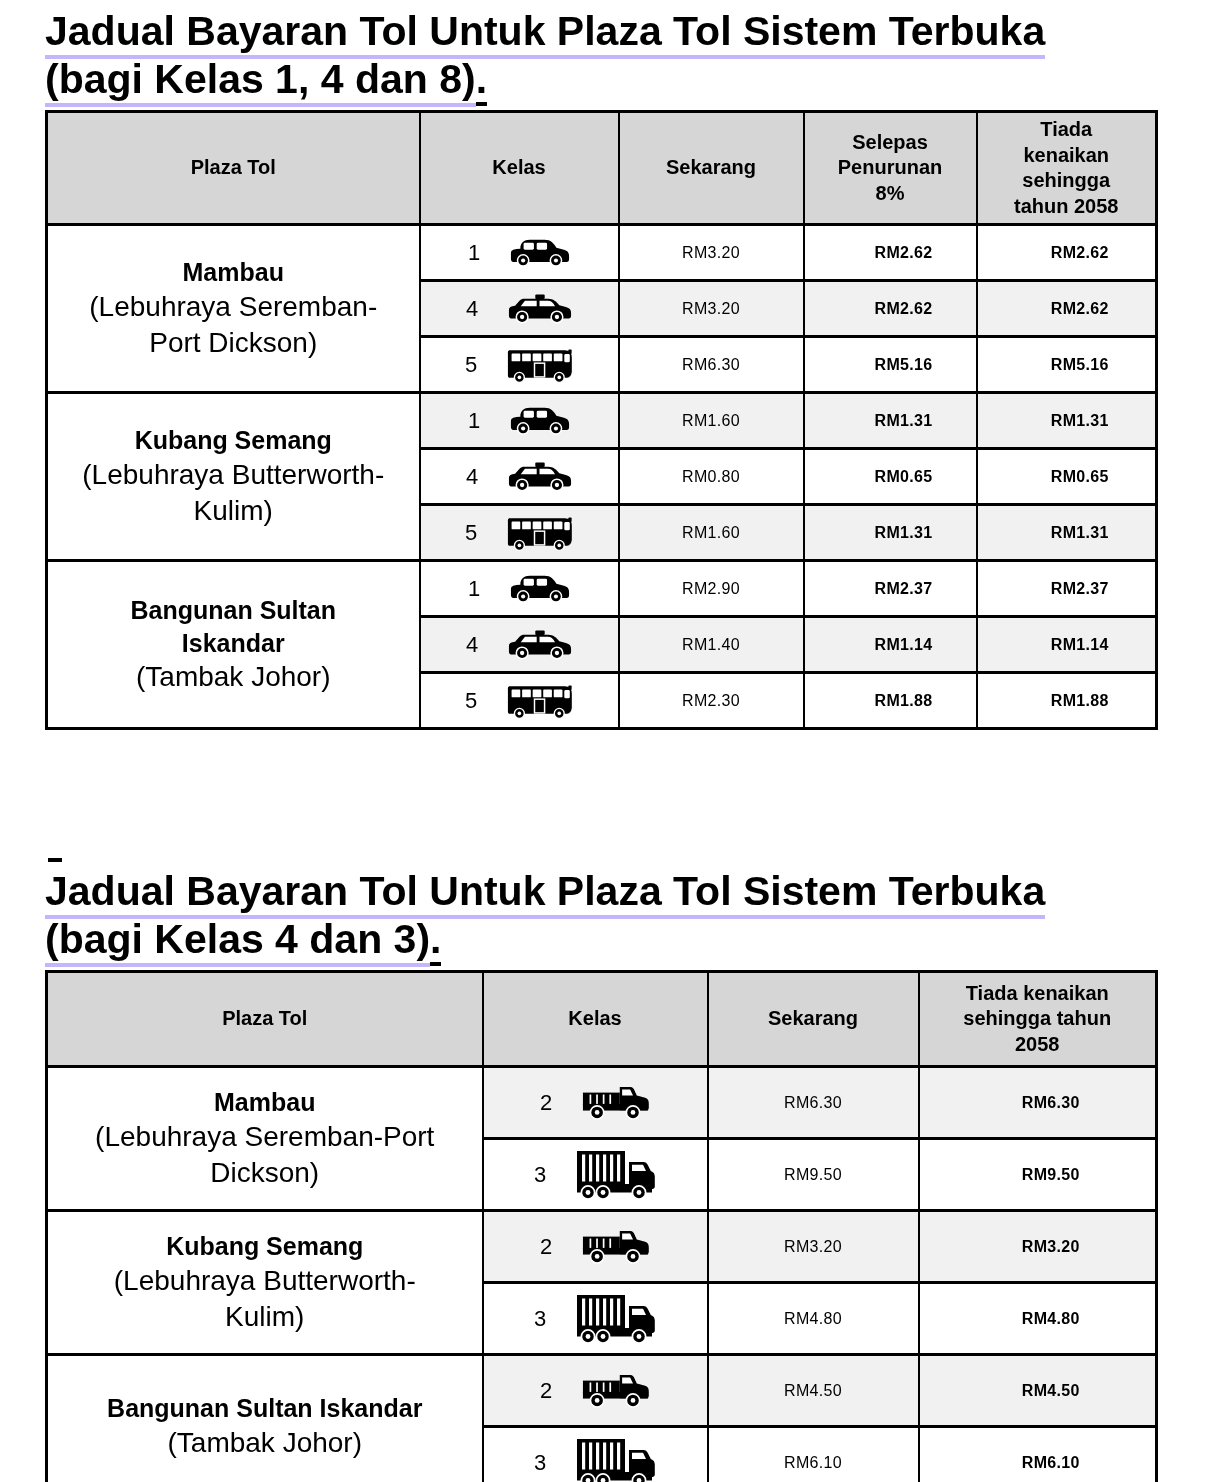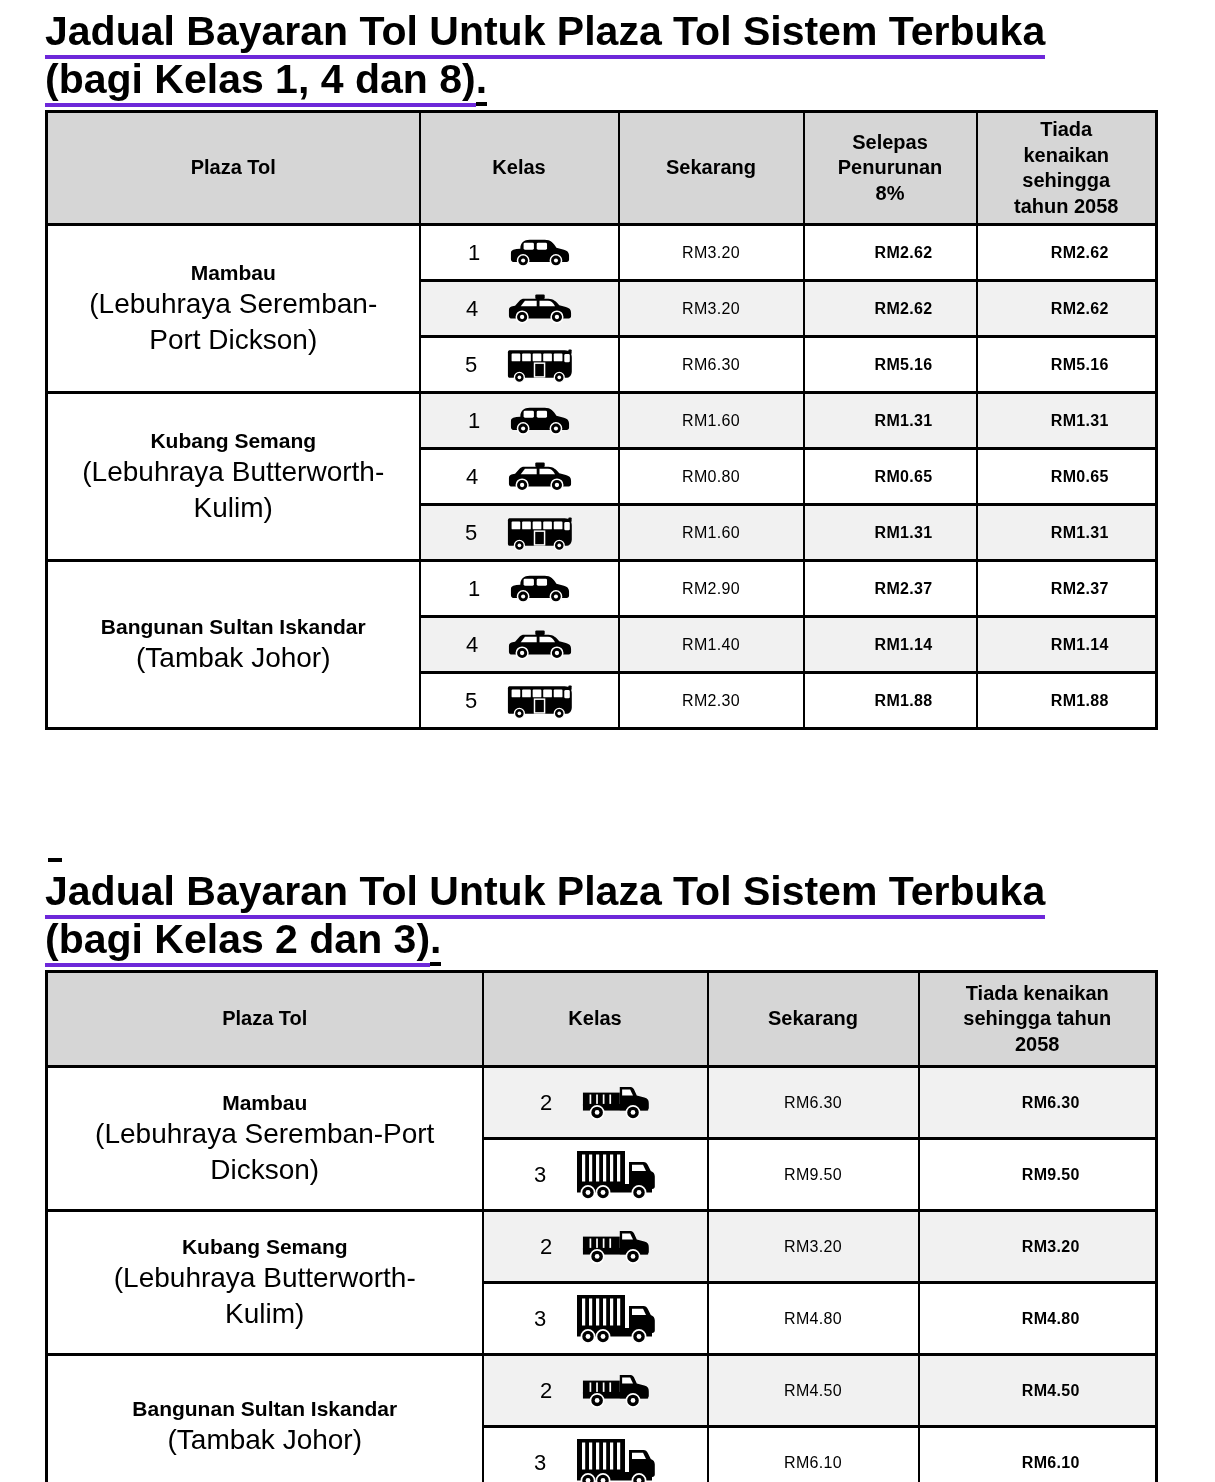--- a/index.html
+++ b/index.html
@@ -13,21 +13,21 @@
   
   h1.doc-title{
     margin:0;
     font-size:41px;
     font-weight:bold;
     line-height:1.17;
     letter-spacing:0px;
     color:#000;
   }
   h1.doc-title .u{
-    border-bottom:4px solid #6d28d9;
+    border-bottom:4px solid #c4b5fd;
     padding-bottom:1px;
   }
   .title-period{border-bottom:4px solid #000;}
 
   .dash-mark{
     width:14px;height:4px;background:#000;
     margin:0 0 6px 3px;
   }
   .block-2{margin-top:128px;}
 
@@ -58,21 +58,21 @@
     padding:4px 20px;
   }
   table.t2 th{padding:4px 30px;}
   table.t1 th{height:107px;}
   table.t2 th{height:95px;}
 
   table.t1 td{height:56px;}
   table.t2 td{height:72px;}
 
   td.plaza{background:#ffffff;padding:4px 28px;}
-  .pname{font-weight:bold;font-size:21px;line-height:1.3;}
+  .pname{font-weight:bold;font-size:25px;line-height:1.3;}
   .psub{font-size:28px;line-height:1.3;}
 
   tr.shaded td{background:#f1f1f1;}
   tr td.plaza{background:#ffffff;}
 
   td.kelas .kwrap{
     display:flex;align-items:center;justify-content:center;gap:30px;
   }
   .knum{font-size:22px;}
   td.price{font-size:16px;letter-spacing:0.3px;}
@@ -311,21 +311,21 @@
           </td>
         <td class="price">RM2.30</td>
         <td class="price bold">RM1.88</td>
         <td class="price bold">RM1.88</td>
       </tr>
     </tbody>
   </table>
 
   <div class="block-2">
     <div class="dash-mark"></div>
-    <h1 class="doc-title"><span class="u">Jadual Bayaran Tol Untuk Plaza Tol Sistem Terbuka</span><br><span class="u">(bagi Kelas 2 dan 3)</span><span class="title-period">.</span></h1>
+    <h1 class="doc-title"><span class="u">Jadual Bayaran Tol Untuk Plaza Tol Sistem Terbuka</span><br><span class="u">(bagi Kelas 4 dan 3)</span><span class="title-period">.</span></h1>
 
     <table class="toll t2">
       <colgroup>
         <col style="width:436px">
           <col style="width:225px">
           <col style="width:211px">
           <col style="width:238px">
       </colgroup>
       <thead>
         <tr>

